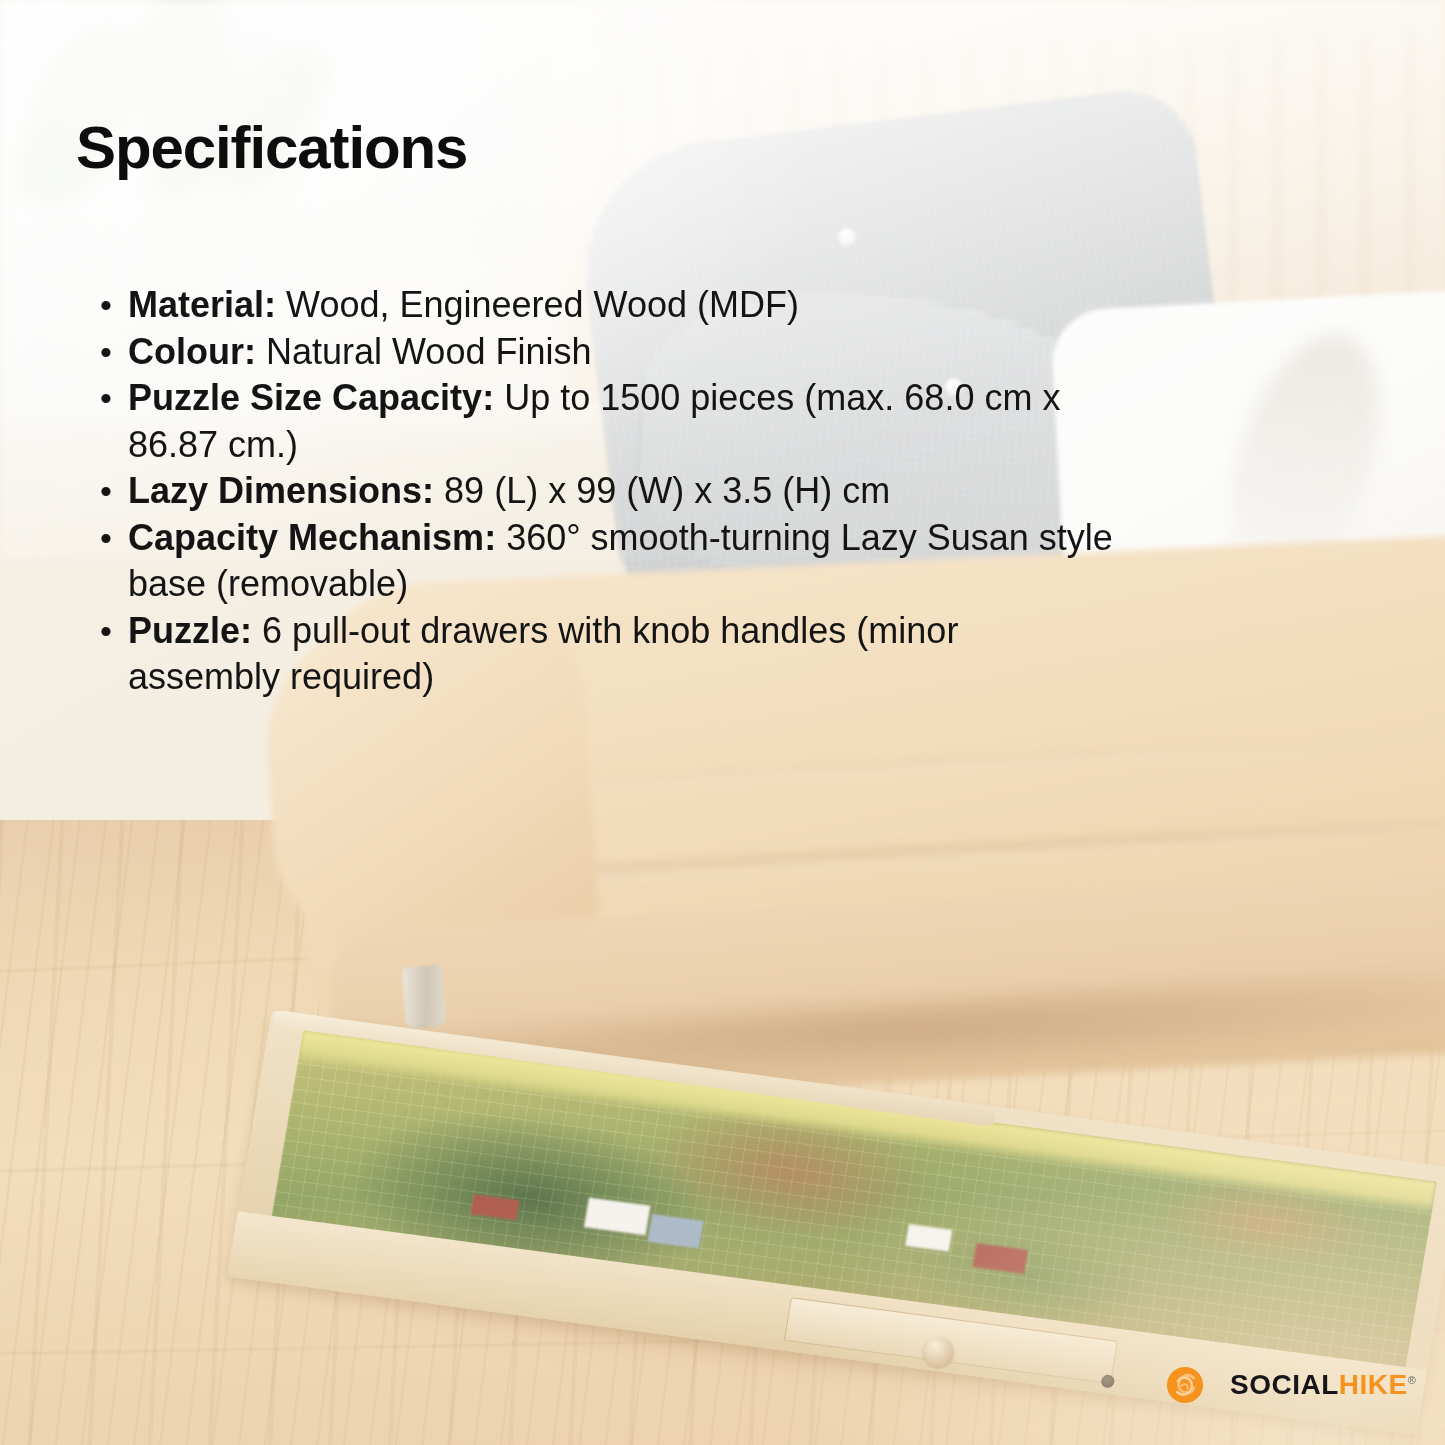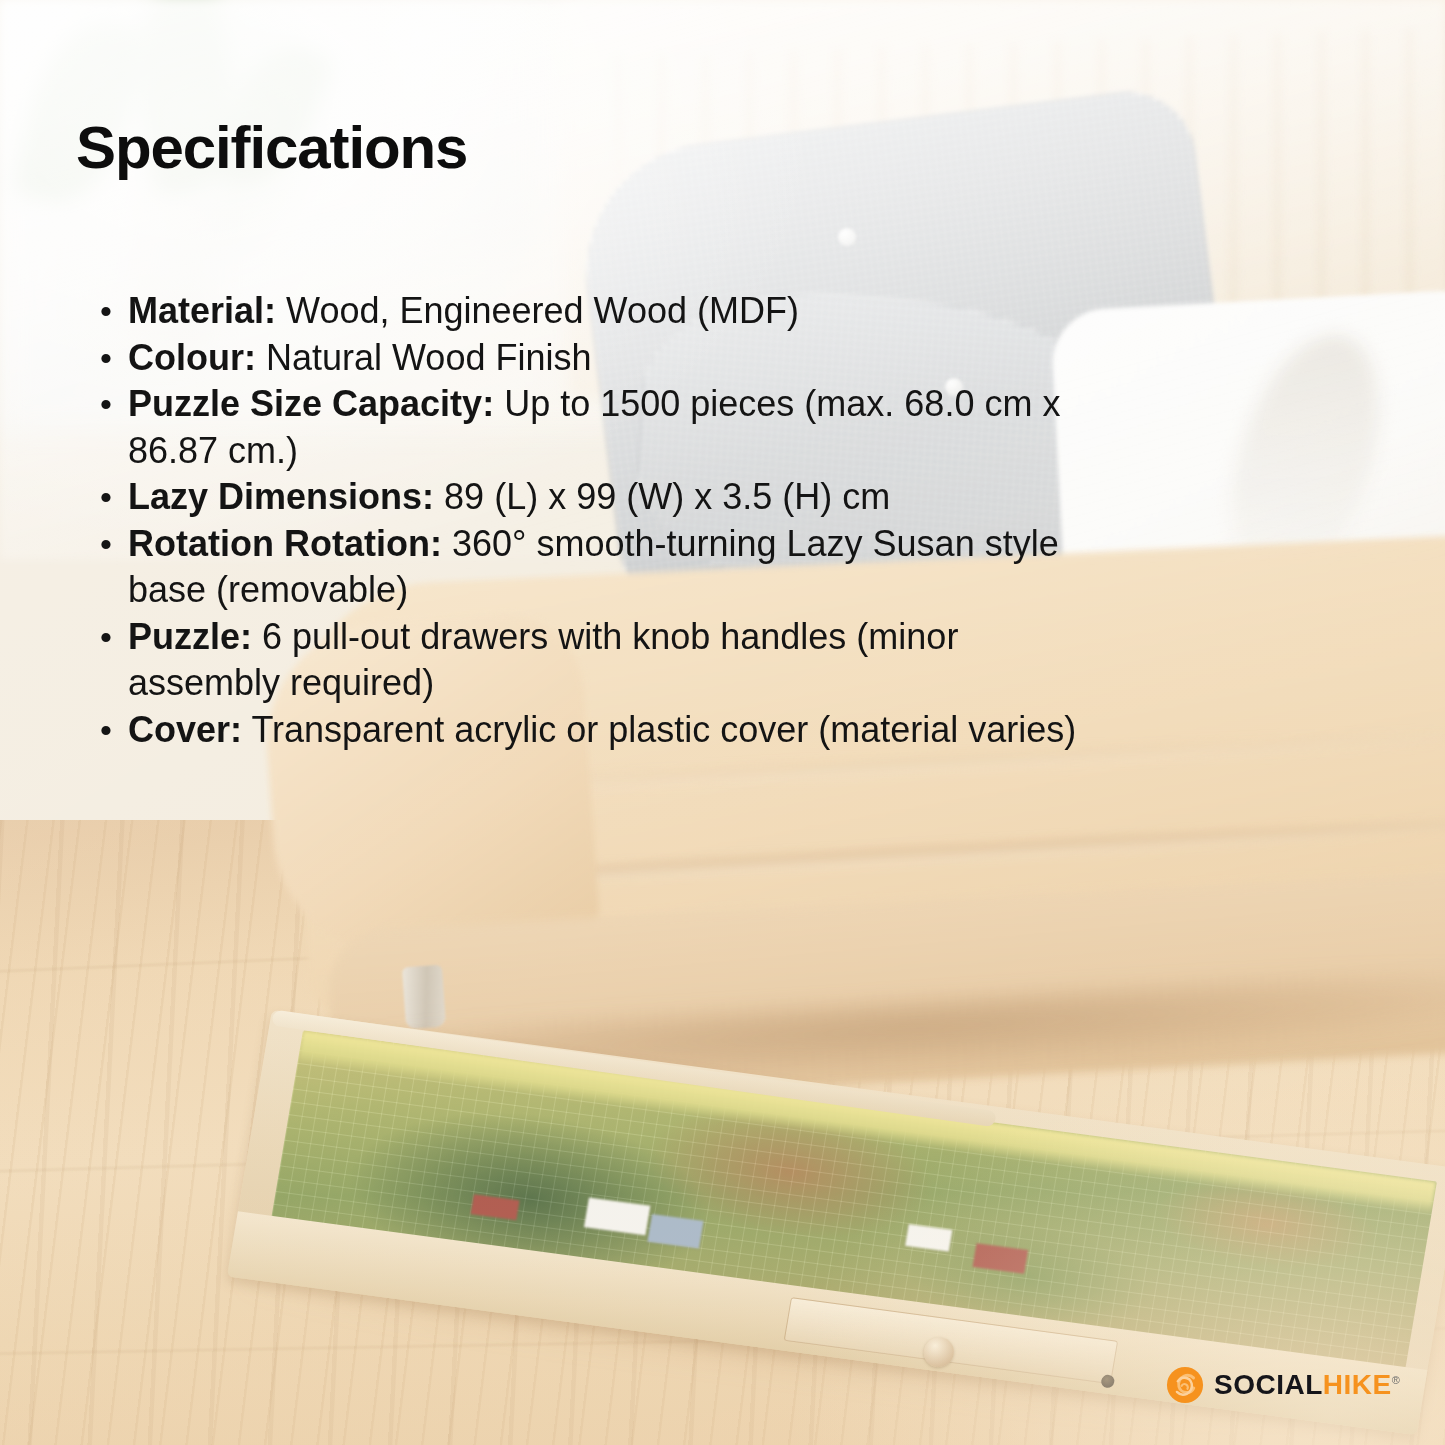--- a/index.html
+++ b/index.html
@@ -258,21 +258,21 @@
   #content { position:absolute; inset:0; }
 
   .title {
     position:absolute; left:76px; top:118px;
     font-size:60px; font-weight:700; color:#0d0d0d;
     letter-spacing:-1.1px; line-height:1;
     font-family:"Liberation Sans", sans-serif;
   }
 
   .spec-list {
-    position:absolute; left:86px; top:288px; width:1030px;
+    position:absolute; left:86px; top:282px; width:1030px;
     list-style:none;
   }
   .spec-item {
     position:relative;
     padding-left:42px;
     font-size:36px; line-height:46.5px;
     color:#141414;
     font-family:"Liberation Sans", sans-serif;
     font-stretch:condensed;
   }
@@ -287,21 +287,21 @@
     font-size:25px; color:#ffffff; font-weight:400;
     font-family:"Liberation Sans", sans-serif;
     font-stretch:condensed;
     text-shadow:0 0 3px rgba(190,150,110,.35);
     white-space:nowrap;
   }
 
   
   .logo {
     position:absolute; left:1166px; top:1366px;
-    display:flex; align-items:center; gap:10px;
+    display:flex; align-items:center; gap:26px;
   }
   .logo-mark { width:38px; height:38px; flex:0 0 auto; display:block; }
   .logo-text {
     font-size:28px; font-weight:700; letter-spacing:.5px;
     line-height:1; white-space:nowrap;
     font-family:"Liberation Sans", sans-serif;
   }
   .logo-social { color:#15151a; }
   .logo-hike { color:#f6921e; }
   .logo-reg {
@@ -385,30 +385,26 @@
     </li>
     <li class="spec-item">
       <b>Puzzle Size Capacity:</b>
       <span>Up to 1500 pieces (max. 68.0 cm x 86.87 cm.)</span>
     </li>
     <li class="spec-item">
       <b>Lazy Dimensions:</b>
       <span>89 (L) x 99 (W) x 3.5 (H) cm</span>
     </li>
     <li class="spec-item">
-      <b>Rotation Rotation:</b>
+      <b>Capacity Mechanism:</b>
       <span>360° smooth-turning Lazy Susan style base (removable)</span>
     </li>
     <li class="spec-item">
       <b>Puzzle:</b>
       <span>6 pull-out drawers with knob handles (minor assembly required)</span>
-    </li>
-    <li class="spec-item">
-      <b>Cover:</b>
-      <span>Transparent acrylic or plastic cover (material varies)</span>
     </li>
   </ul>
 
 
   <div class="logo">
     <svg class="logo-mark" viewBox="0 0 40 40">
       <circle cx="20" cy="20" r="19" fill="#f6921e"></circle>
       <path d="M29 12.5c-2.6-2.6-6.6-3.3-10-1.9-4.3 1.8-6.6 6.5-5.4 11 1 3.8 4.5 6.4 8.4 6.3 3.1-.1 5.9-1.9 7.2-4.7" fill="none" stroke="#fbbf74" stroke-width="3.1" stroke-linecap="round"></path>
       <path d="M11.5 27.3c2.7 2.8 6.9 3.6 10.4 2 4.1-1.9 6.3-6.5 5.1-10.9-.9-3.4-3.9-5.9-7.4-6.1-2.9-.2-5.7 1.3-7.2 3.8" fill="none" stroke="#fcd19c" stroke-width="2.6" stroke-linecap="round"></path>
       <path d="M16.5 20.8c.9-1.6 3-2.2 4.6-1.4 1.7.8 2.4 2.9 1.5 4.6" fill="none" stroke="#fbbf74" stroke-width="2.3" stroke-linecap="round"></path>

